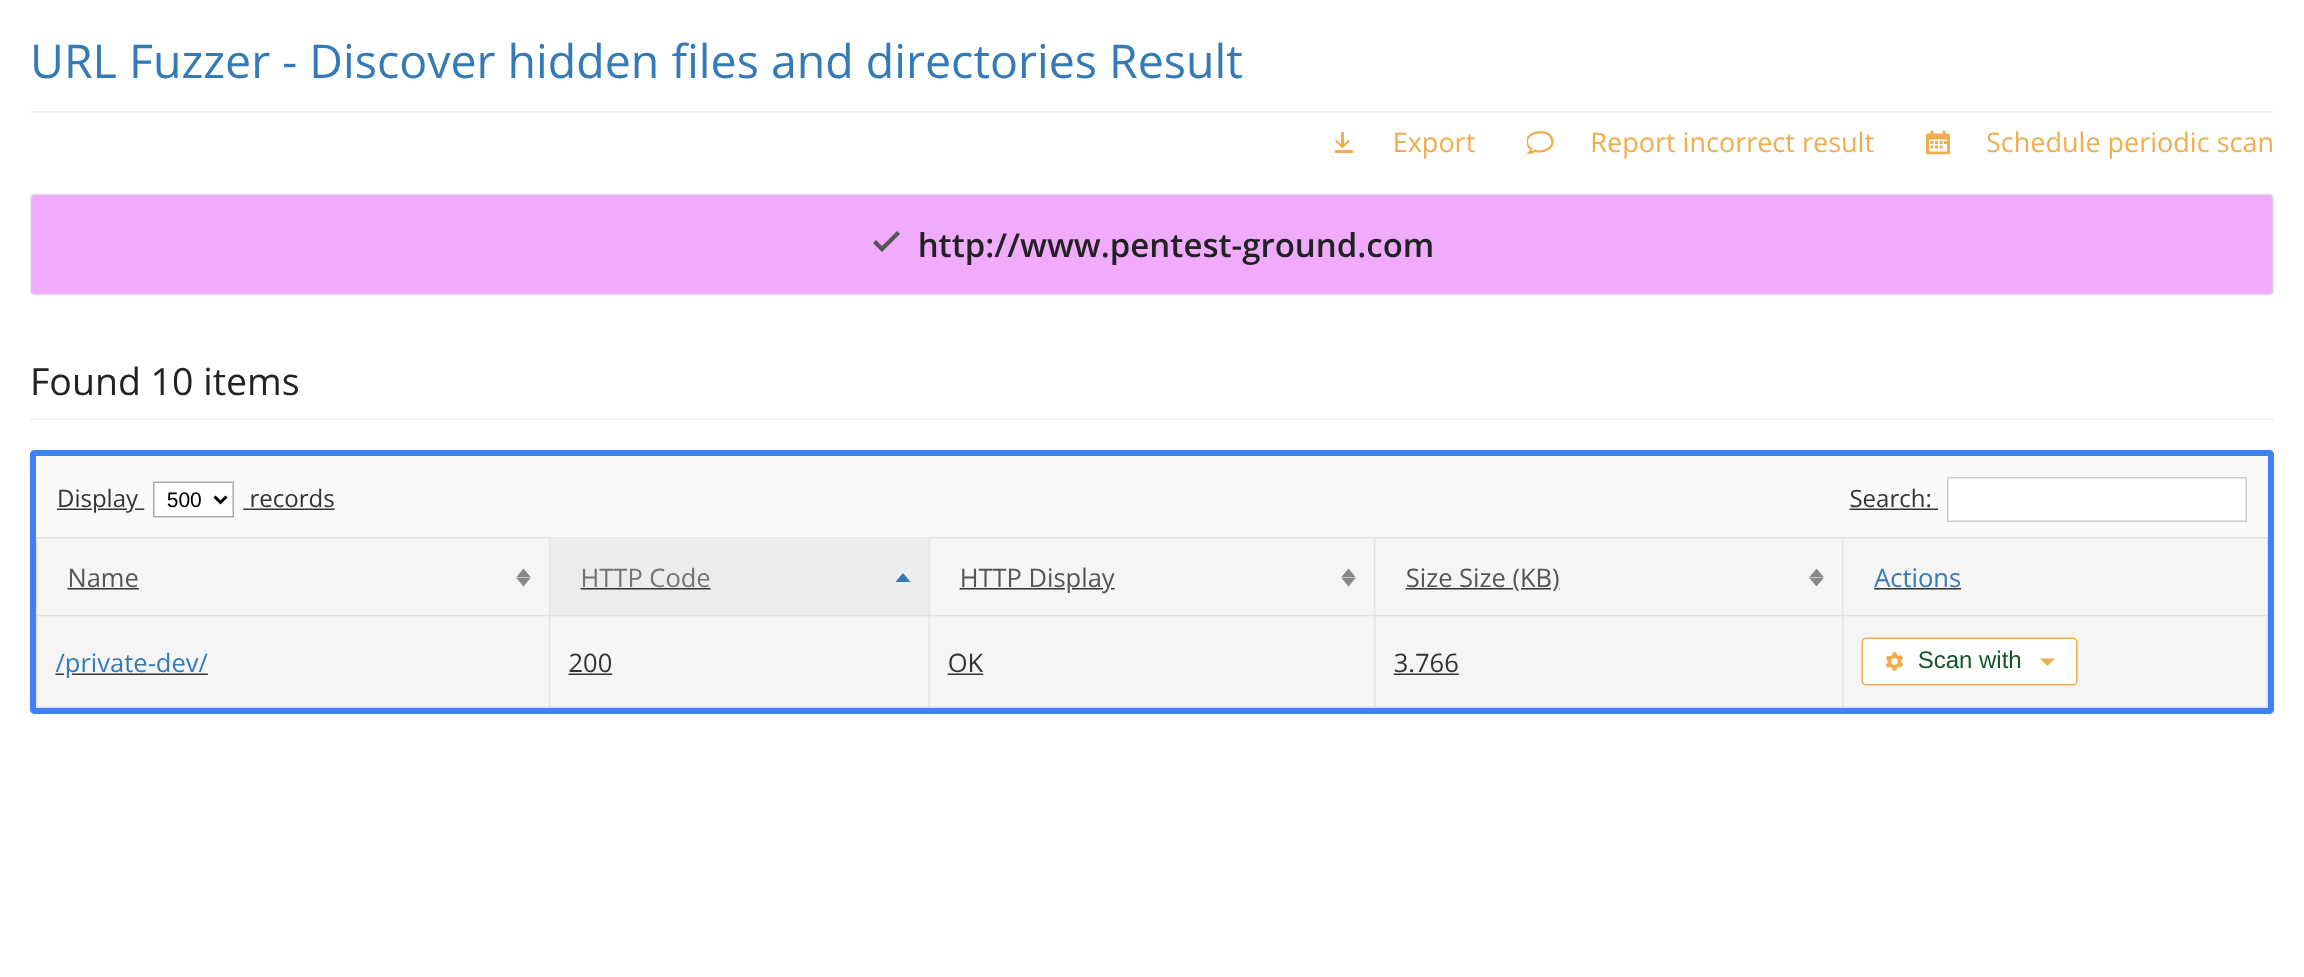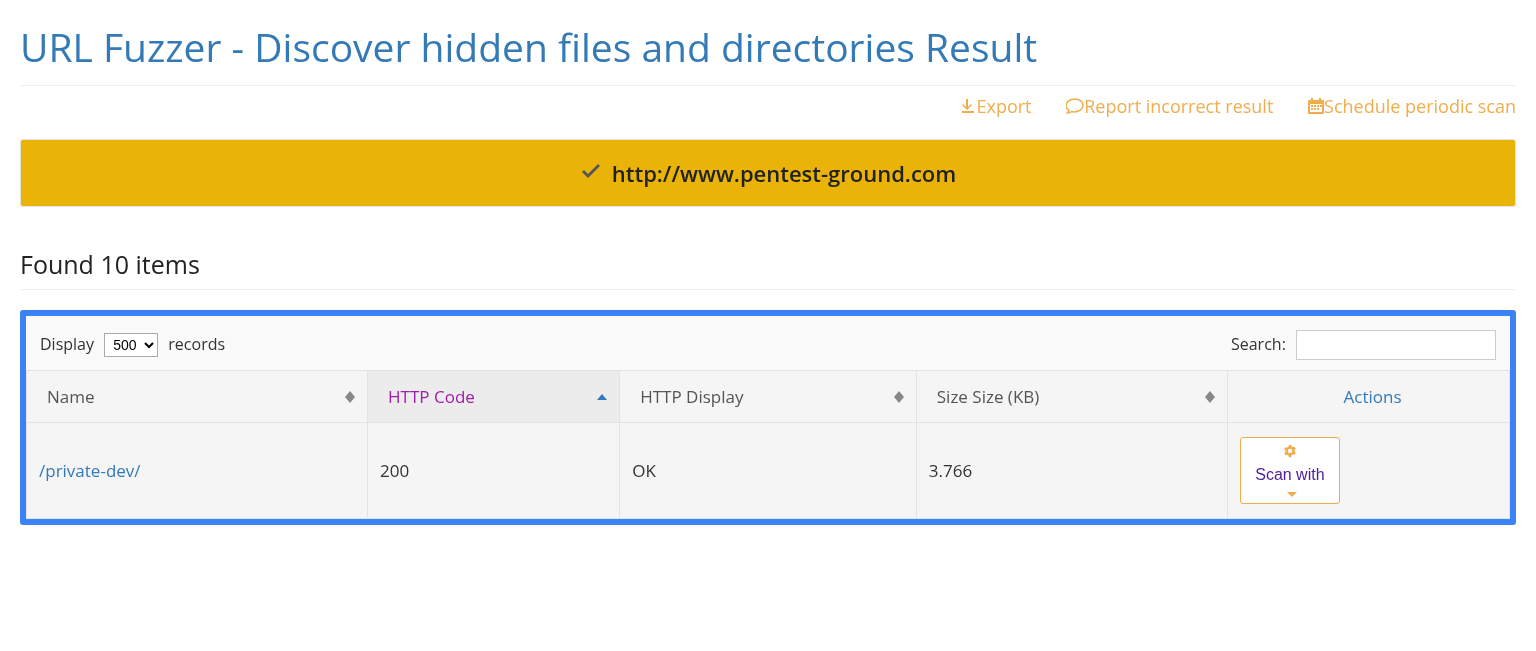--- a/index.html
+++ b/index.html
@@ -4,46 +4,46 @@
 <style>
   * { box-sizing: border-box; margin: 0; padding: 0; }
   body {
     font-family: "Open Sans", "Helvetica Neue", Helvetica, Arial, sans-serif;
     font-size: 14px;
     color: #333;
     background: #fff;
     padding: 20px;
   }
   .page-title {
-    font-size: 39px;
+    font-size: 31px;
     font-weight: 400;
     color: #337ab7;
     margin-bottom: 12px;
   }
   hr.rule {
     border: none;
     border-top: 1px solid #eee;
     margin: 0 0 8px 0;
   }
   .actions-bar {
     text-align: right;
     margin-bottom: 20px;
     font-size: 18px;
   }
   .actions-bar a {
     color: #f0ad4e;
     text-decoration: none;
     margin-left: 30px;
     display: inline-flex;
     align-items: center;
-    gap: 0;
+    gap: 24px;
   }
   .actions-bar a svg { fill: #f0ad4e; }
   .target-box {
-    background: #eab308;
+    background: #f0abfc;
     border: 1px solid #e3e3e3;
     border-radius: 3px;
     padding: 18px;
     text-align: center;
     font-size: 22px;
     font-weight: 600;
     color: #222;
     display: flex;
     align-items: center;
     justify-content: center;
@@ -56,23 +56,24 @@
     color: #222;
     margin-top: 40px;
     margin-bottom: 8px;
   }
   hr.rule2 {
     border: none;
     border-top: 1px solid #eee;
     margin-bottom: 20px;
   }
   .table-wrap {
-    border: 6px solid #3b82f6;
+    border: 4px solid #3b82f6;
     border-radius: 3px;
     background: #fafafa;
+    text-decoration: underline;
   }
   .table-controls {
     display: flex;
     justify-content: space-between;
     align-items: center;
     padding: 14px 14px 10px 14px;
     font-size: 16px;
     color: #333;
   }
   .display-ctl select {
@@ -102,24 +103,23 @@
   }
   table.data th {
     background: #f5f5f5;
     color: #555;
     font-weight: 400;
     position: relative;
     padding-left: 20px;
   }
   table.data th.sorted {
     background: #ececec;
-    color: #a21caf;
+    color: #737373;
   }
   table.data th.th-actions {
-    text-align: center;
     color: #337ab7;
   }
   .sort-icons {
     position: absolute;
     right: 12px;
     top: 50%;
     transform: translateY(-50%);
     display: flex;
     flex-direction: column;
     line-height: 0;
@@ -131,26 +131,25 @@
     color: #337ab7;
     text-decoration: none;
   }
   .td-actions { text-align: center; }
   .scan-btn {
     display: inline-flex;
     align-items: center;
     gap: 8px;
     border: 1px solid #f0ad4e;
     background: #fff;
-    color: #4c1d95;
+    color: #14532d;
     padding: 6px 14px;
     border-radius: 3px;
     font-size: 16px;
     cursor: pointer;
-    flex-direction: column;
   }
   .scan-btn svg.gear { fill: #f0ad4e; }
   .scan-btn .caret {
     width: 0; height: 0;
     border-left: 5px solid transparent;
     border-right: 5px solid transparent;
     border-top: 5px solid #f0ad4e;
     margin-left: 4px;
   }
 </style>

